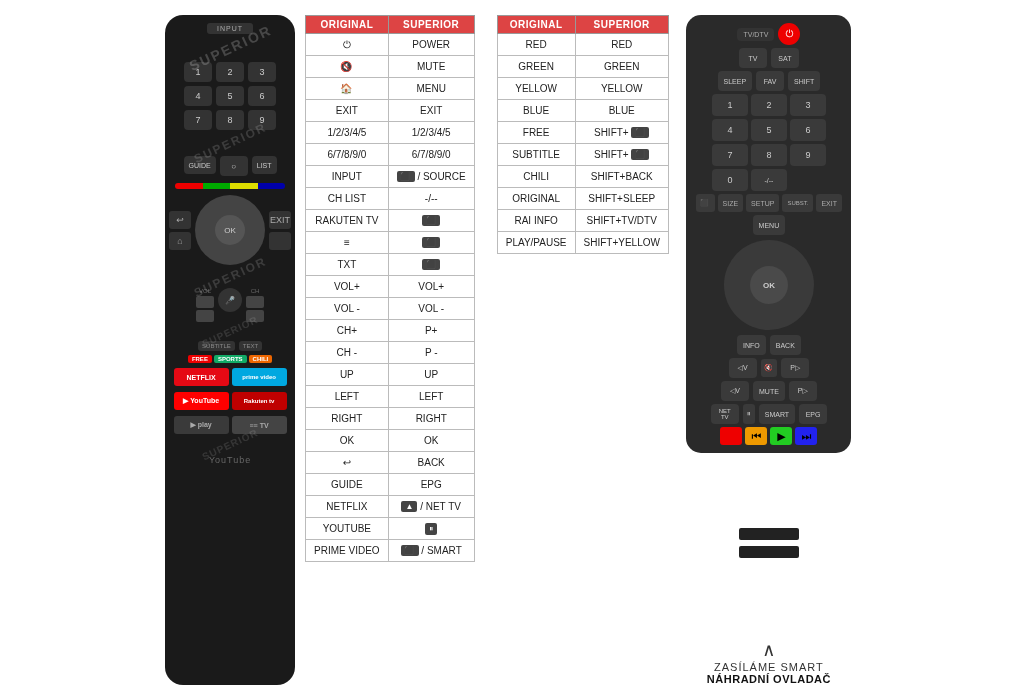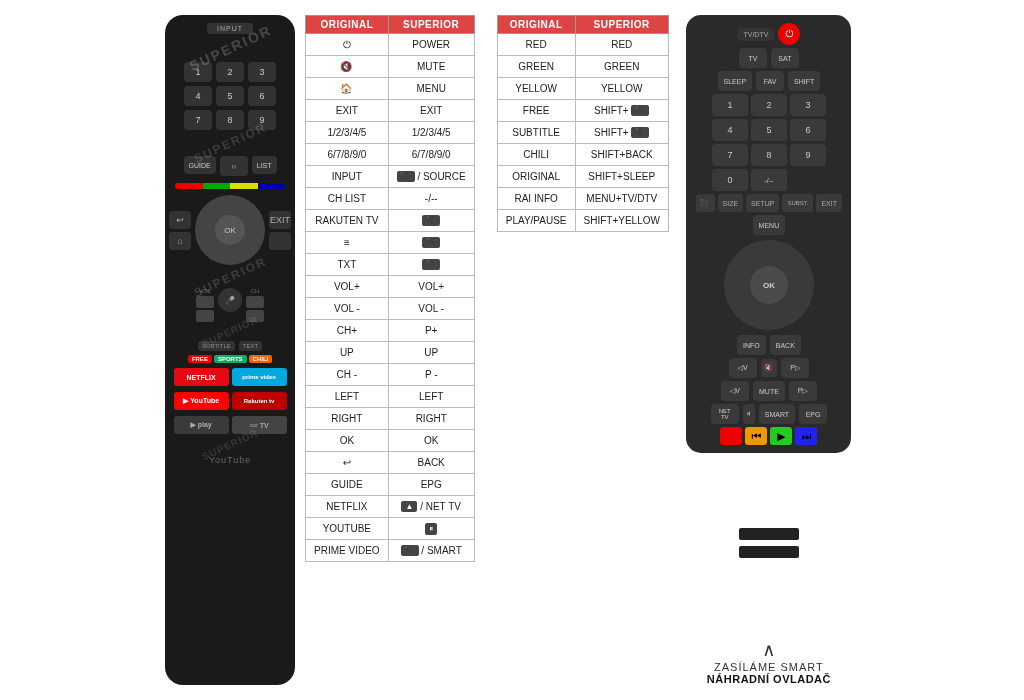--- a/index.html
+++ b/index.html
@@ -471,26 +471,26 @@
         </tr>
       <tr>
           <td>VOL -</td>
           <td class="bold">VOL -</td>
         </tr>
       <tr>
           <td>CH+</td>
           <td class="bold">P+</td>
         </tr>
       <tr>
+          <td>CH -</td>
+          <td class="bold">P -</td>
+        </tr>
+      <tr>
           <td>UP</td>
           <td class="bold">UP</td>
-        </tr>
-      <tr>
-          <td>CH -</td>
-          <td class="bold">P -</td>
         </tr>
       <tr>
           <td>LEFT</td>
           <td class="bold">LEFT</td>
         </tr>
       <tr>
           <td>RIGHT</td>
           <td class="bold">RIGHT</td>
         </tr>
       <tr>
@@ -534,38 +534,42 @@
         </tr>
       <tr>
           <td>GREEN</td>
           <td class="bold">GREEN</td>
         </tr>
       <tr>
           <td>YELLOW</td>
           <td class="bold">YELLOW</td>
         </tr>
       <tr>
+          <td>BLUE</td>
+          <td class="bold">BLUE</td>
+        </tr>
+      <tr>
           <td>FREE</td>
           <td class="bold">SHIFT+ <span class="icon-btn">⬛</span></td>
         </tr>
       <tr>
           <td>SUBTITLE</td>
           <td class="bold">SHIFT+ <span class="icon-btn">⬛</span></td>
         </tr>
       <tr>
           <td>CHILI</td>
           <td class="bold">SHIFT+BACK</td>
         </tr>
       <tr>
           <td>ORIGINAL</td>
           <td class="bold">SHIFT+SLEEP</td>
         </tr>
       <tr>
           <td>RAI INFO</td>
-          <td class="bold">MENU+TV/DTV</td>
+          <td class="bold">SHIFT+TV/DTV</td>
         </tr>
       <tr>
           <td>PLAY/PAUSE</td>
           <td class="bold">SHIFT+YELLOW</td>
         </tr>
     </tbody>
   </table>
 </div>
 
 <div class="right-section">

